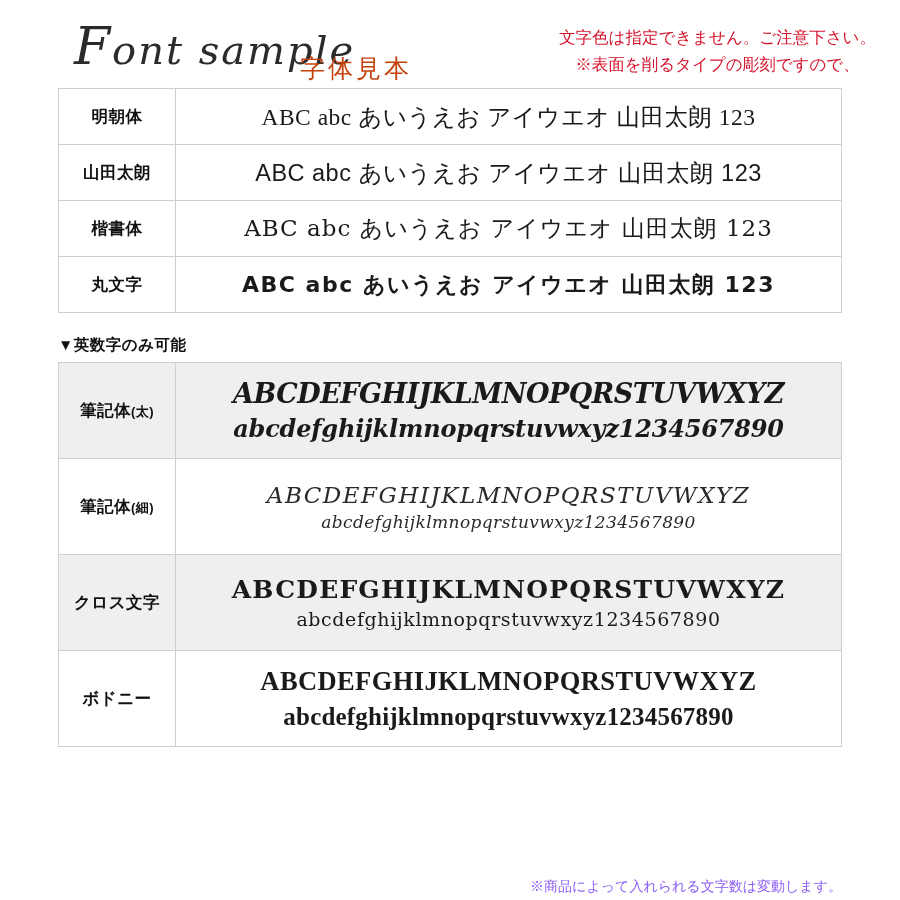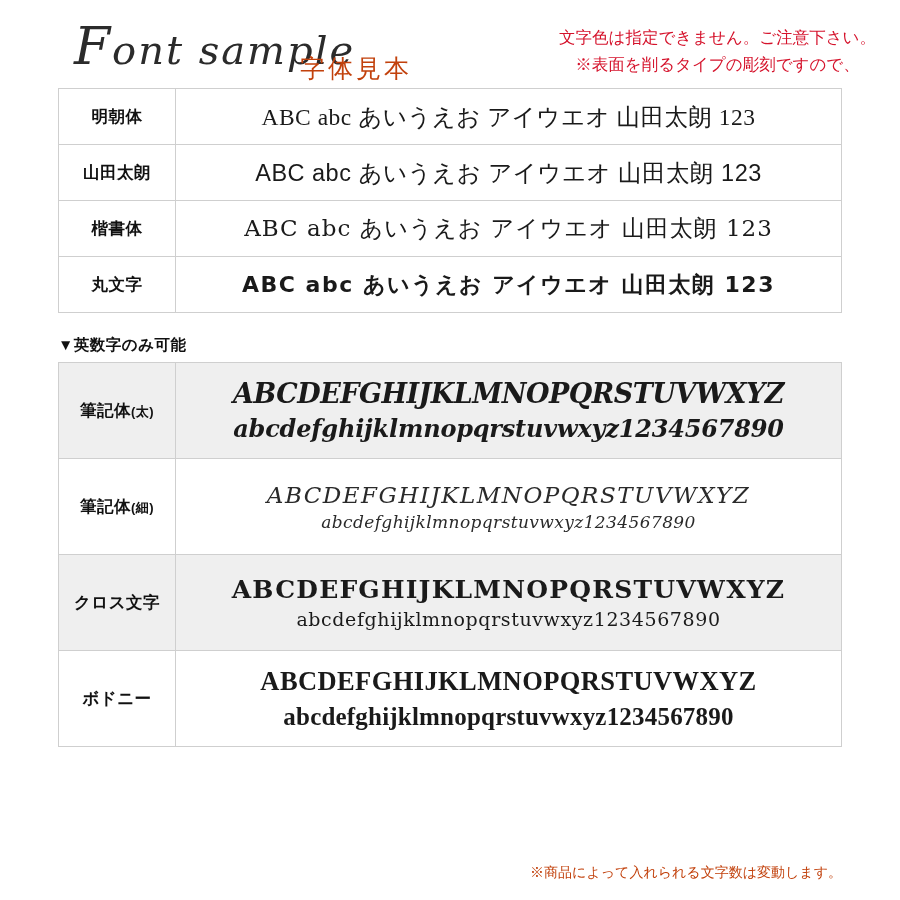--- a/index.html
+++ b/index.html
@@ -213,23 +213,23 @@
     font-family: "Liberation Serif", serif;
     font-weight: 400;
     font-size: 25px;
     letter-spacing: 0.2px;
   }
 
   
   .footer-note {
     position: absolute;
     right: 58px;
-    bottom: 18px;
+    bottom: 4px;
     font-size: 14px;
-    color: #c2410c;
+    color: #8b5cf6;
     white-space: nowrap;
   }
 </style>
 </head>
 <body>
 
 <div class="page">
 
   <div class="header">
     <div class="title-script"><span class="cap">F</span><span>ont sample</span></div>

